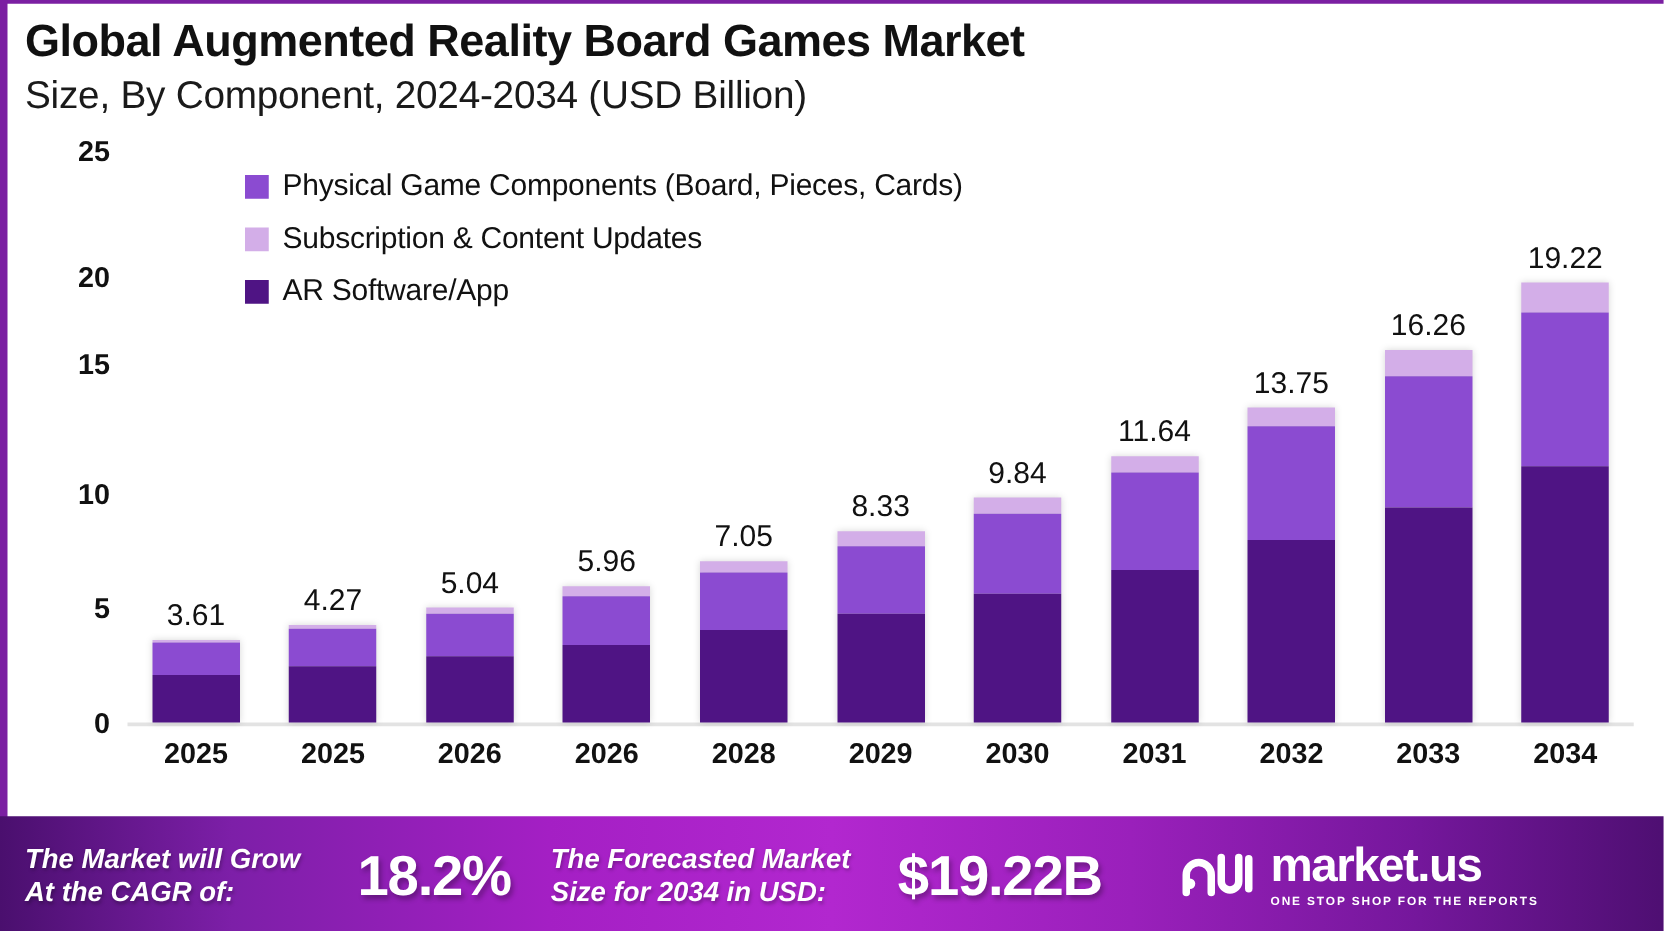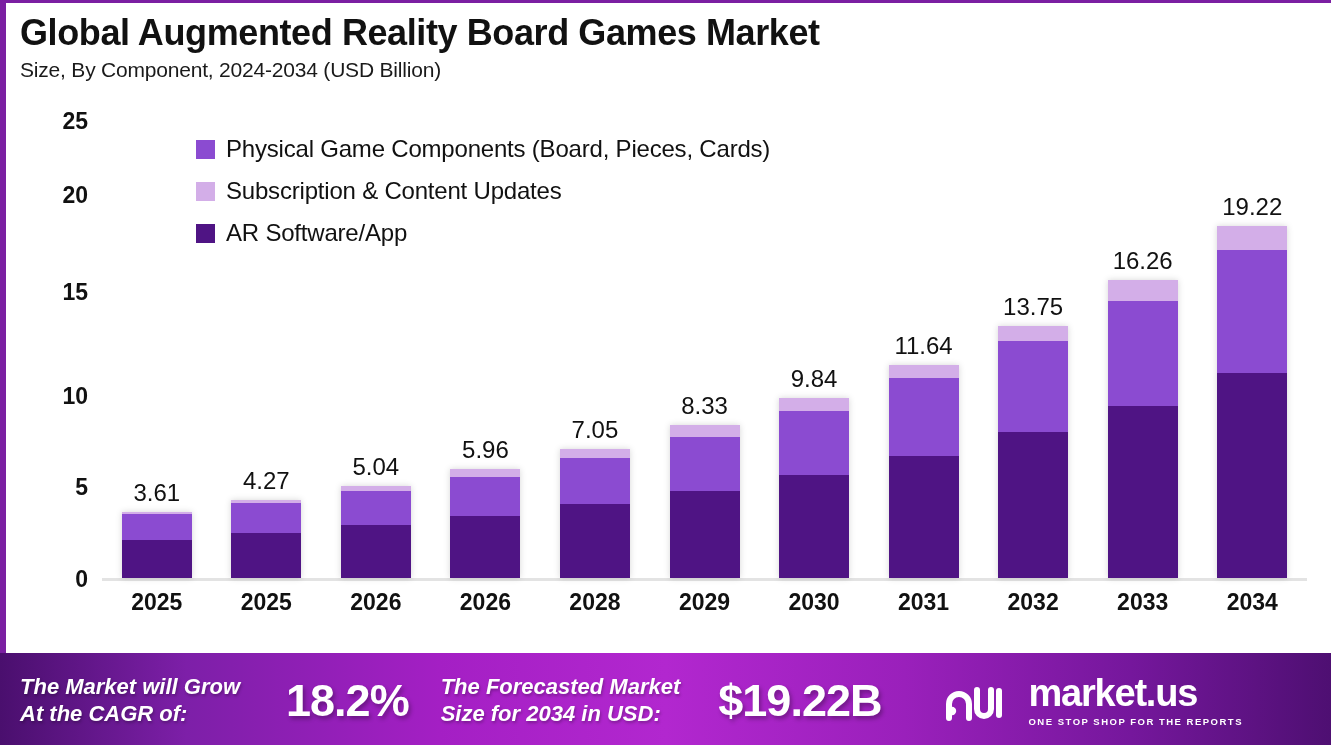--- a/index.html
+++ b/index.html
@@ -17,21 +17,21 @@
     border-top: 3px solid #7B1FA2;
   }
 
   
   .header { position: absolute; left: 14px; top: 10px; }
   .title {
     font-size: 36px; font-weight: 700; color: #111111;
     letter-spacing: -0.4px; line-height: 1.1; white-space: nowrap;
   }
   .subtitle {
-    font-size: 21px; font-weight: 400; color: #1a1a1a;
+    font-size: 31px; font-weight: 400; color: #1a1a1a;
     letter-spacing: -0.2px; margin-top: 5px; white-space: nowrap;
   }
   .axis-labels { position: absolute; left: 0; top: 118px; width: 92px; height: 458px; }
   .ytick {
     position: absolute; right: 10px;
     transform: translateY(-50%);
     font-size: 23px; font-weight: 700; color: #111;
     text-align: right;
   }
   .baseline {
@@ -90,21 +90,21 @@
     color: #ffffff; font-size: 22px; font-weight: 700;
     line-height: 1.2; white-space: nowrap;
     text-shadow: 1px 2px 3px rgba(0,0,0,0.28);
     font-style: italic;
   }
   .f-big {
     color: #ffffff; font-size: 45px; font-weight: 700;
     white-space: nowrap; letter-spacing: -1px;
     text-shadow: 2px 3px 4px rgba(0,0,0,0.3);
   }
-  .logo-wrap { display: flex; align-items: center; gap: 23px; }
+  .logo-wrap { display: flex; align-items: flex-start; gap: 11px; }
   .logo-mark { width: 62px; height: 46px; flex: 0 0 auto; }
   .logo-text { display: flex; flex-direction: column; }
   .logo-name {
     color: #fff; font-size: 38px; font-weight: 700;
     letter-spacing: -1.2px; line-height: 1;
   }
   .logo-tag {
     color: #fff; font-size: 9.5px; font-weight: 700;
     letter-spacing: 1.5px; margin-top: 4px;
   }
@@ -117,21 +117,21 @@
   <div class="header">
     <div class="title">Global Augmented Reality Board Games Market</div>
     <div class="subtitle">Size, By Component, 2024-2034 (USD Billion)</div>
   </div>
 
   <div class="axis-labels" id="yaxis">
       <div class="ytick" style="top: 458px;">0</div>
       <div class="ytick" style="top: 366.4px;">5</div>
       <div class="ytick" style="top: 274.8px;">10</div>
       <div class="ytick" style="top: 171px; margin-left: 44px;">15</div>
-      <div class="ytick" style="top: 74px; margin-left: 40px;">20</div>
+      <div class="ytick" style="top: 101px; margin-left: 40px;">20</div>
       <div class="ytick" style="top: 0px;">25</div>
     </div>
 
   <div class="baseline"></div>
 
   <div class="legend" id="legend">
       <div class="legend-row">
         <span class="legend-swatch" style="background: rgb(139, 75, 209);"></span>
         <span class="legend-text">Physical Game Components (Board, Pieces, Cards)</span>
       </div>

